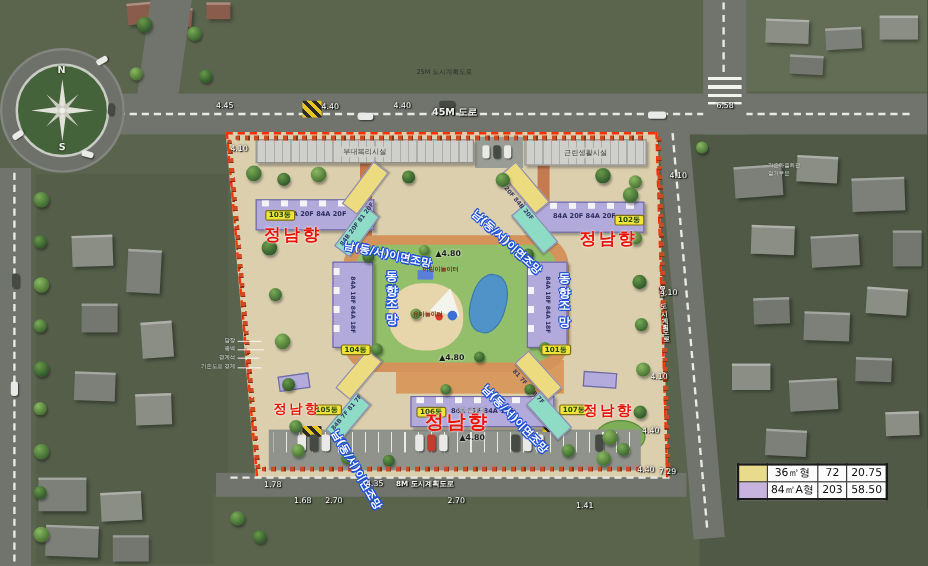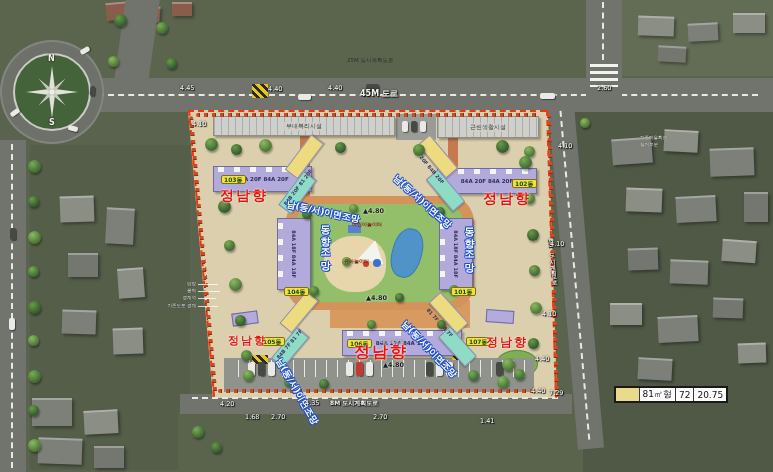--- a/index.html
+++ b/index.html
@@ -243,28 +243,28 @@
 
   <span class="roadname" style="left:360px;top:88px;font-size:8px;">45M 도로</span>
   <span class="annot" style="left:347px;top:57px;color:#2e2e2a;font-size:5.5px;text-shadow:none;">25M 도시계획도로</span>
   <span class="roadname" style="left:330px;top:399px;font-size:6px;">8M 도시계획도로</span>
   <span class="roadname" style="left:550px;top:238px;font-size:5.5px;writing-mode:vertical-rl;transform:rotate(-5deg);">8M 도시계획도로</span>
 
   <span class="dim" style="left:180px;top:84px;">4.45</span>
   <span class="dim" style="left:268px;top:85px;">4.40</span>
   <span class="dim" style="left:328px;top:84px;">4.40</span>
   <span class="dim" style="left:192px;top:120px;">4.10</span>
-  <span class="dim" style="left:597px;top:84px;">2.60</span>
+  <span class="dim" style="left:597px;top:84px;">6.58</span>
   <span class="dim" style="left:558px;top:142px;">4.10</span>
   <span class="dim" style="left:550px;top:240px;">4.10</span>
   <span class="dim" style="left:542px;top:310px;">4.10</span>
   <span class="dim" style="left:535px;top:355px;">4.40</span>
   <span class="dim" style="left:531px;top:387px;">4.40</span>
   <span class="dim" style="left:549px;top:389px;">7.29</span>
-  <span class="dim" style="left:220px;top:400px;">4.20</span>
+  <span class="dim" style="left:220px;top:400px;">1.78</span>
   <span class="dim" style="left:305px;top:399px;">4.35</span>
   <span class="dim" style="left:245px;top:413px;">1.68</span>
   <span class="dim" style="left:271px;top:413px;">2.70</span>
   <span class="dim" style="left:373px;top:413px;">2.70</span>
   <span class="dim" style="left:480px;top:417px;">1.41</span>
 
   <div class="annot" style="left:130px;top:281px;width:66px;text-align:right;">담장</div>
   <div class="annot" style="left:130px;top:288px;width:66px;text-align:right;">옹벽</div>
   <div class="annot" style="left:130px;top:295px;width:66px;text-align:right;">경계석</div>
   <div class="annot" style="left:130px;top:303px;width:66px;text-align:right;">기존도로 경계</div>
@@ -349,19 +349,25 @@
       <div class="tree" style="left: 166px; top: 58px; width: 11px; height: 11px; background: radial-gradient(circle at 35% 30%, rgb(105, 154, 73), rgb(47, 86, 42) 75%);"></div>
       <div class="tree" style="left: 192px; top: 426px; width: 12px; height: 12px; background: radial-gradient(circle at 35% 30%, rgb(121, 171, 85), rgb(59, 101, 48) 75%);"></div>
       <div class="tree" style="left: 211px; top: 442px; width: 11px; height: 11px; background: radial-gradient(circle at 35% 30%, rgb(105, 154, 73), rgb(47, 86, 42) 75%);"></div>
       <div class="tree" style="left: 580px; top: 118px; width: 10px; height: 10px; background: radial-gradient(circle at 35% 30%, rgb(138, 186, 99), rgb(71, 112, 47) 75%);"></div>
     </div>
 
   <table id="legend">
     <tbody>
     <tr>
       <td class="swatch" style="background-color: rgb(232, 220, 140);"></td>
-      <td>81㎡형</td>
+      <td>36㎡형</td>
       <td>72</td>
       <td>20.75</td>
+    </tr>
+    <tr>
+      <td class="swatch" style="background-color: rgb(198, 180, 222);"></td>
+      <td>84㎡A형</td>
+      <td>203</td>
+      <td>58.50</td>
     </tr>
   </tbody>
     </table>
 </div>
 
 </body></html>

